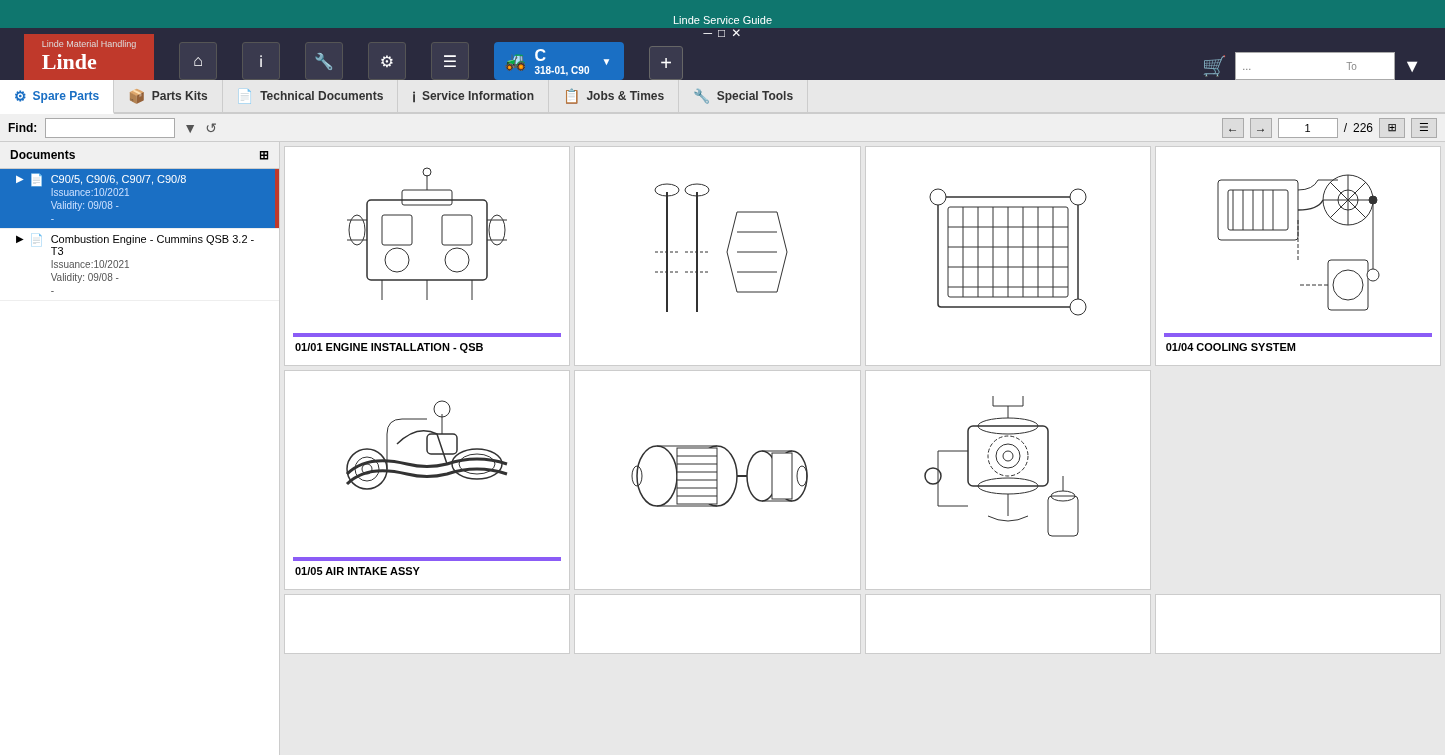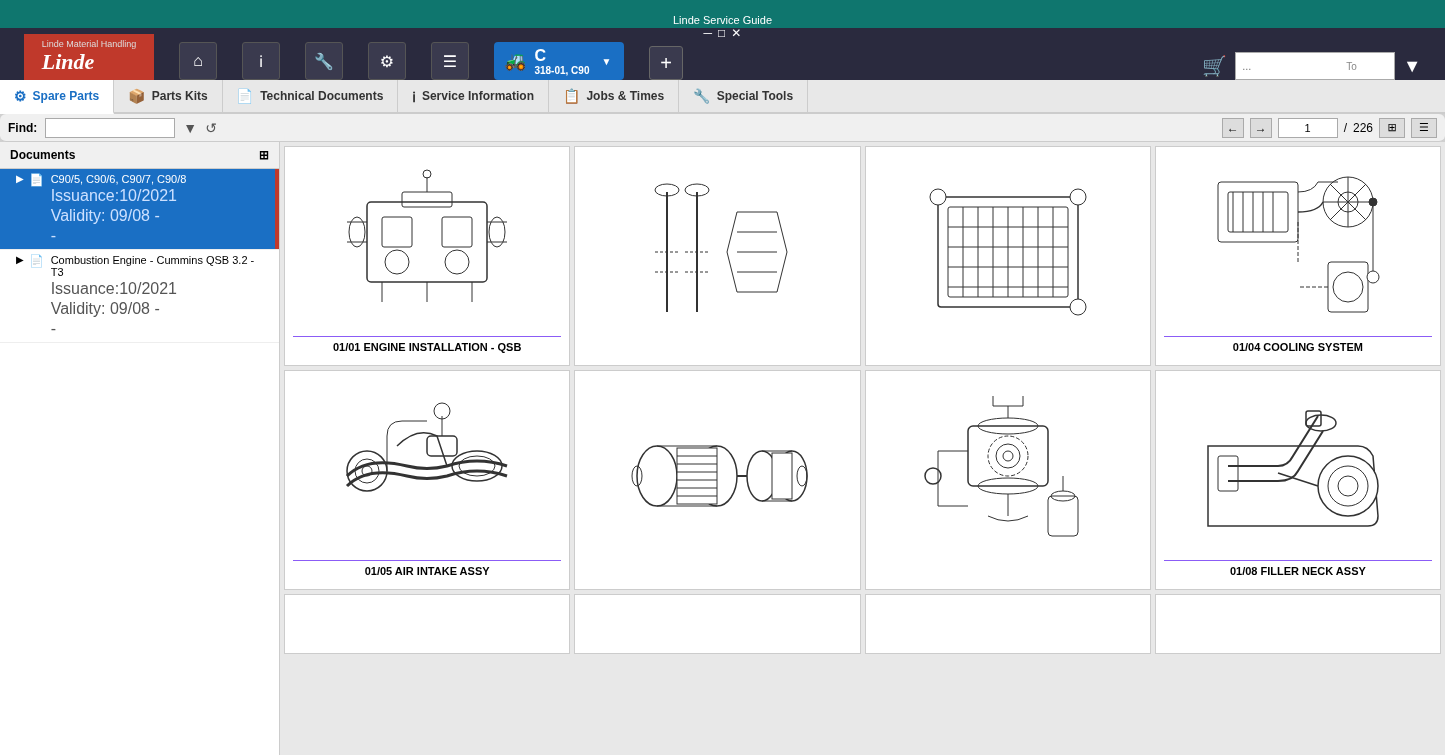--- a/index.html
+++ b/index.html
@@ -34,21 +34,20 @@
       width: 130px;
       height: 46px;
       display: flex;
       align-items: center;
       justify-content: center;
       flex-shrink: 0;
     }
     #logo-text {
       color: white;
       font-size: 22px;
-      font-style: italic;
       font-weight: bold;
       font-family: Georgia, serif;
     }
     .toolbar-btn {
       background: #3a3a4e;
       border: 1px solid #555;
       border-radius: 3px;
       width: 38px;
       height: 38px;
       display: flex;
@@ -151,21 +150,20 @@
 
     
     #toolbar {
       background: #f0f0f0;
       height: 28px;
       display: flex;
       align-items: center;
       padding: 0 8px;
       gap: 8px;
       border-bottom: 1px solid #ccc;
-      border-radius: 6px;
     }
     #find-label { font-weight: bold; font-size: 12px; }
     #find-input {
       border: 1px solid #aaa;
       height: 20px;
       width: 130px;
       padding: 2px 4px;
       font-size: 11px;
     }
     .toolbar-icon-btn {
@@ -243,21 +241,21 @@
     }
     .sidebar-tree-item.selected {
       background: #1a6fc4;
       color: white;
     }
     .sidebar-tree-item.selected .sub-text {
       color: #cce0ff;
     }
     .sidebar-tree-item .sub-text {
       color: #555;
-      font-size: 16px;
+      font-size: 10px;
     }
     .tree-expand { margin-right: 4px; font-size: 10px; }
     .tree-icon { margin-right: 4px; font-size: 12px; }
     .item-title { font-weight: normal; }
     .item-meta { font-size: 10px; margin-top: 2px; }
 
     
     #grid-area {
       flex: 1;
       background: #e8e8e8;
@@ -283,23 +281,23 @@
       flex: 1;
       width: 100%;
       display: flex;
       align-items: center;
       justify-content: center;
       margin-bottom: 8px;
     }
     .part-label {
       font-weight: bold;
       font-size: 11px;
-      text-align: center;
+      text-align: left;
       padding: 4px 2px;
-      border-top: 1px solid #8b5cf6;
+      border-top: 4px solid #8b5cf6;
       width: 100%;
     }
 
     
     .part-svg { width: 200px; height: 160px; }
 
     
     #sidebar::-webkit-scrollbar { width: 6px; }
     #sidebar::-webkit-scrollbar-thumb { background: #aaa; border-radius: 3px; }
     #grid-area::-webkit-scrollbar { width: 10px; }
@@ -632,44 +630,20 @@
               <line x1="30" y1="110" x2="60" y2="110"></line>
               <circle cx="25" cy="80" r="8" stroke-width="1.5"></circle>
 
               <rect x="140" y="100" width="30" height="40" rx="4"></rect>
               <ellipse cx="155" cy="100" rx="12" ry="5"></ellipse>
               <line x1="155" y1="95" x2="155" y2="80"></line>
             </svg>
           </div>
         </div>
 
-        <div class="part-card">
-          <div class="part-image">
-            <svg class="part-svg" viewBox="0 0 200 160" xmlns="http://www.w3.org/2000/svg" fill="none" stroke="#333" stroke-width="1">
-
-              <path d="M30 80 L80 80 Q90 80 95 70 L120 30" stroke-width="2"></path>
-              <path d="M30 95 L80 95 Q95 95 100 85 L125 45" stroke-width="2"></path>
-
-              <ellipse cx="123" cy="37" rx="15" ry="8" stroke-width="1.5"></ellipse>
-
-              <rect x="108" y="25" width="15" height="15" rx="2" stroke-width="1.5"></rect>
-
-              <rect x="20" y="70" width="20" height="35" rx="2"></rect>
-
-              <path d="M10 60 L160 60 Q170 60 175 70 L180 130 Q180 140 170 140 L10 140 Z" stroke-width="1.5"></path>
-
-              <circle cx="150" cy="100" r="30" fill="white" stroke="#333" stroke-width="1.5"></circle>
-              <circle cx="150" cy="100" r="20"></circle>
-              <circle cx="150" cy="100" r="10"></circle>
-
-              <line x1="80" y1="87" x2="120" y2="100" stroke-width="1.5"></line>
-            </svg>
-          </div>
-          <div class="part-label">01/08 FILLER NECK ASSY</div>
-        </div>
 
       </div>
 
       <div style="display:grid;grid-template-columns:repeat(4,1fr);gap:4px;margin-top:4px;">
         <div class="part-card" style="min-height:60px;">
           <div class="part-image" style="height:40px;"></div>
         </div>
         <div class="part-card" style="min-height:60px;">
           <div class="part-image" style="height:40px;"></div>
         </div>

